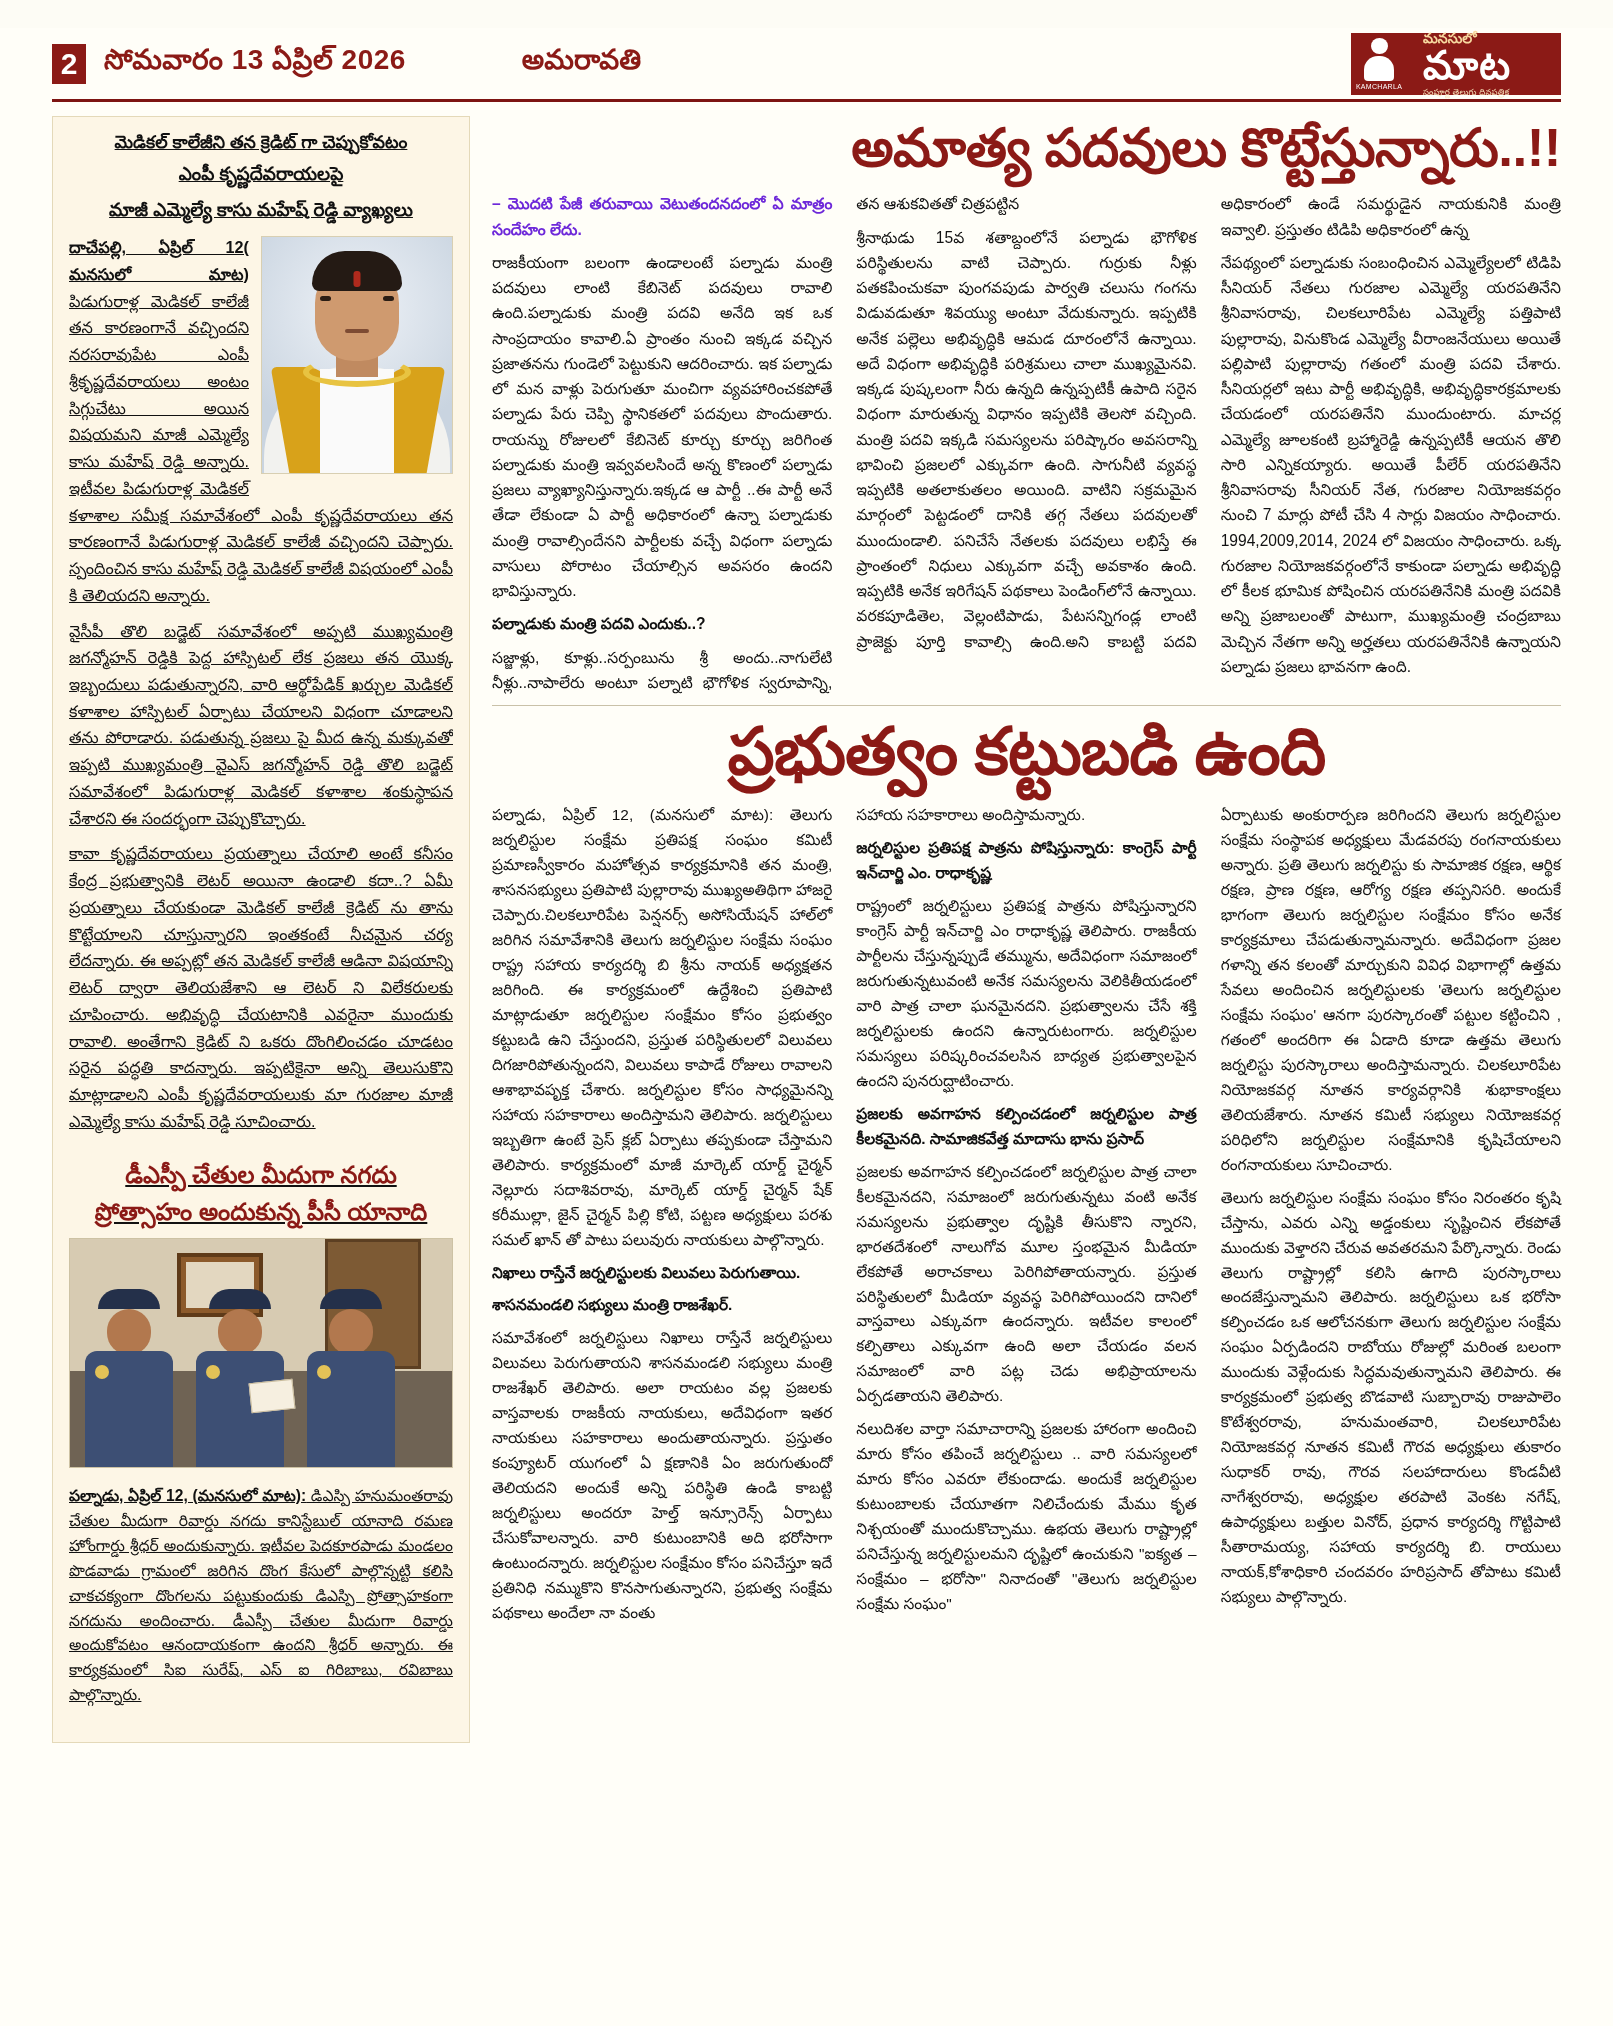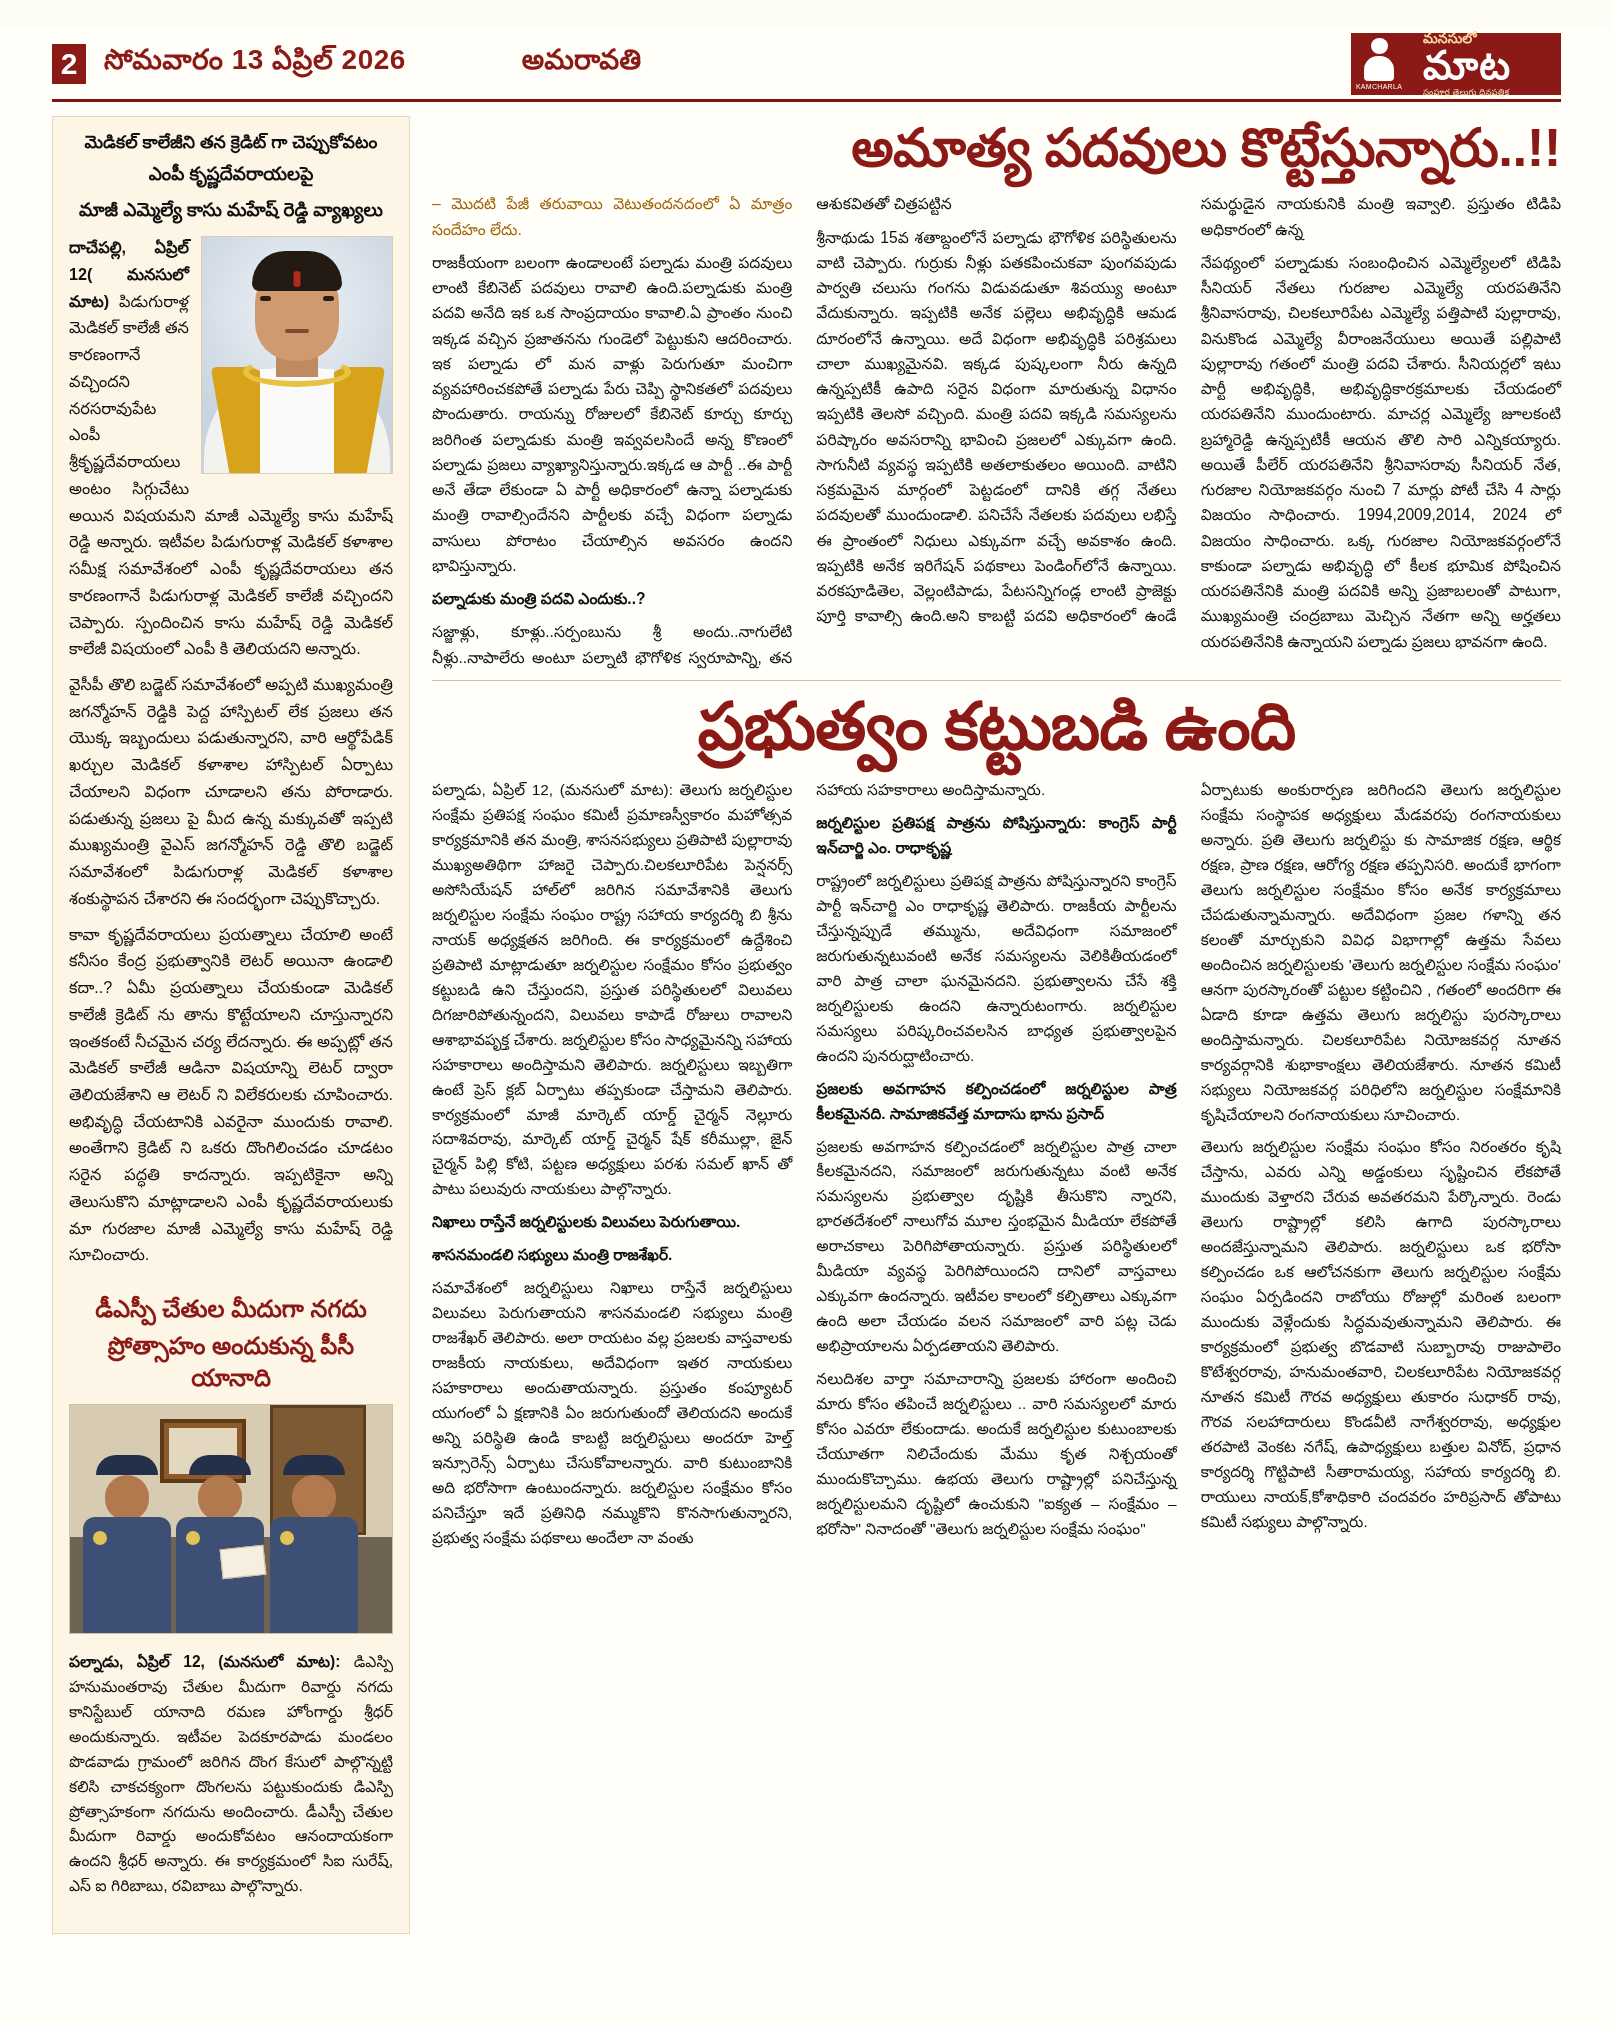--- a/index.html
+++ b/index.html
@@ -75,24 +75,25 @@
   .logo-tag { font-size: 8.5px; color: #f8e3bb; margin-top: 3px; letter-spacing: .2px; }
 
   
   .content {
     position: relative;
     margin: 14px 52px 0 52px;
     display: flex;
     gap: 0;
   }
   .col-left {
-    width: 358px;
+    width: 418px;
     background: #fdf6e6;
     border: 1px solid #e4d9b9;
     padding: 14px 16px 18px 16px;
+    text-decoration: underline;
   }
   .col-right {
     flex: 1;
     padding-left: 22px;
   }
 
   
   .lead-kicker {
     text-align: center;
     font-size: 17.5px;
@@ -217,21 +218,21 @@
   }
   .three-col {
     column-count: 3;
     column-gap: 24px;
     column-rule: 0;
     font-size: 15.6px;
     line-height: 1.62;
     text-align: justify;
   }
   .three-col p { margin: 0 0 8px 0; }
-  .hl-red { color:#a16207; font-weight:normal; }
+  .hl-red { color:#6d28d9; font-weight:bold; }
   .bold { font-weight: bold; }
 
   .divider-rule { border-top: 1px solid #c9c1a8; margin: 10px 0 10px 0; }
 
   .kicker-2 {
     text-align: center;
     font-size: 26px;
     font-weight: bold;
     color: #111;
     margin: 12px 0 4px 0;

